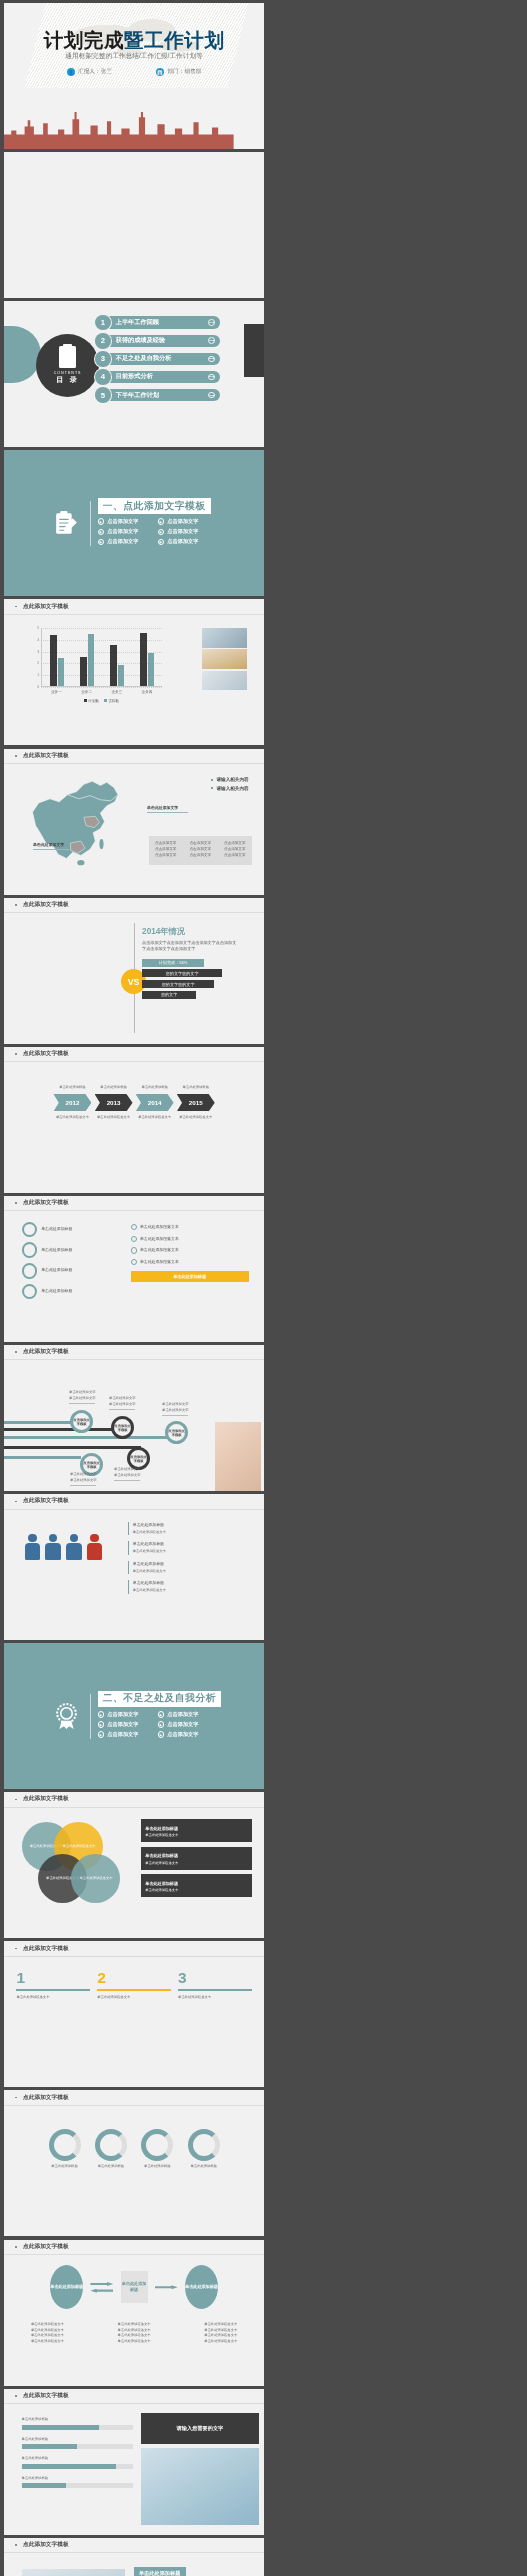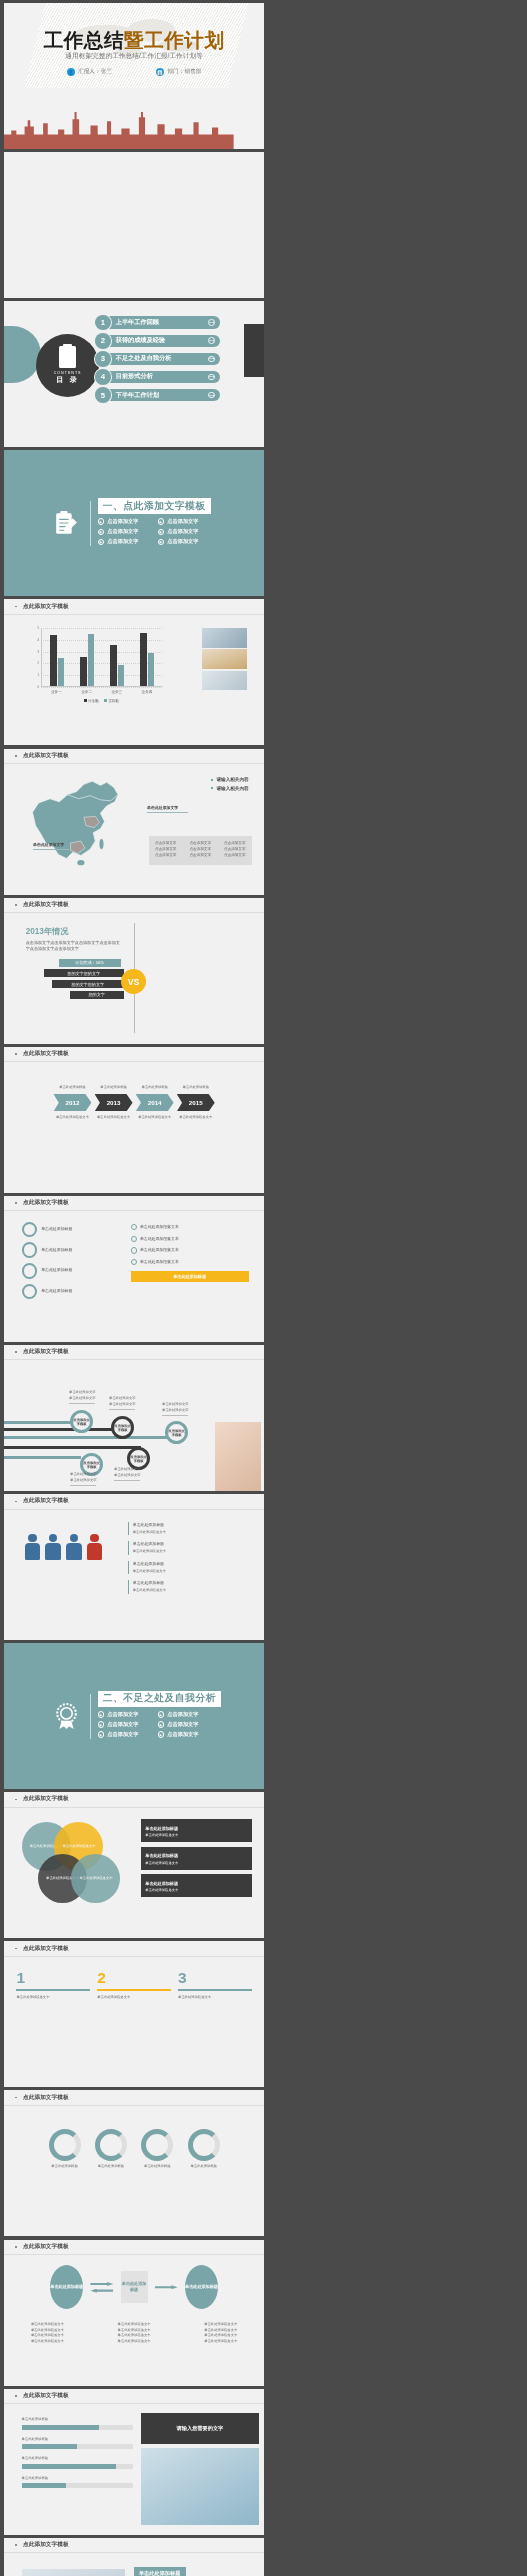--- a/index.html
+++ b/index.html
@@ -24,21 +24,21 @@
   .cover .worldmap {
     position:absolute; left:22%; top:6%; width:58%; height:42%;
     background:radial-gradient(ellipse at 30% 40%, #e6e4de 0 22%, transparent 23%),
                radial-gradient(ellipse at 60% 30%, #e6e4de 0 18%, transparent 19%),
                radial-gradient(ellipse at 78% 55%, #e3e1da 0 12%, transparent 13%),
                radial-gradient(ellipse at 45% 65%, #e6e4de 0 10%, transparent 11%);
     opacity:.8;
   }
   .cover h1 { position:absolute; top:24px; left:0; right:0; text-align:center;
     font-size:19.6px; font-weight:bold; letter-spacing:0.5px; color:#1d1d1d; white-space:nowrap; }
-  .cover h1 .accent { color:#a16207; }
+  .cover h1 .accent { color:#0c4a6e; }
   .cover .sub { position:absolute; top:49px; left:0; right:0; text-align:center;
     font-size:6.7px; color:#6d6d6d; }
   .cover .meta { position:absolute; top:65px; left:0; right:0;
     display:flex; justify-content:center; gap:44px; }
   .cover .meta .item { display:flex; align-items:center; gap:3.1px; font-size:5.7px; color:#7b7b7b; }
   .cover .meta .dot { width:8.2px; height:8.2px; border-radius:50%; background:#1d9bd1;
     display:flex; align-items:center; justify-content:center; color:#fff; font-size:4.6px; }
   .cover .skyline { position:absolute; bottom:0; left:0; right:0; height:38px; }
 
   
@@ -142,21 +142,21 @@
   .tiny2 { font-size:3.9px; color:#555; line-height:1.7; }
 </style>
 </head>
 <body>
 
 <div class="page">
 <div class="grid" id="grid">
       <div class="slide cover">
     <div class="stripes"></div>
     <div class="worldmap"></div>
-    <h1><span>工作总结</span><span class="accent">暨工作计划</span></h1>
+    <h1><span>计划完成</span><span class="accent">暨工作计划</span></h1>
     <div class="sub">通用框架完整的工作总结/工作汇报/工作计划等</div>
     <div class="meta">
       <div class="item">
         <span class="dot">👤</span>
         <span>汇报人：张三</span>
           </div>
       <div class="item">
         <span class="dot">👔</span>
         <span>部门：销售部</span>
           </div>
@@ -362,30 +362,30 @@
           </div>
         </div>
       </div>
       <div class="slide ">
         <div class="hdr">
     <span class="bullet"></span>
     <span class="t">点此添加文字模板</span>
         </div>
         <div class="body">
           <div class="vs">
-      <div class="col l">
-      <div class="y">2013年情况</div>
-      <div class="p">点击添加文字点击添加文字点击添加文字点击添加文字点击添加文字点击添加文字</div>
-      <div class="tag t0" style="width:62px;margin-left:33px">计划完成：56%</div>
-      <div class="tag t1" style="width:80px;margin-left:18px">您的文字您的文字</div>
-              <div class="tag t1" style="width:72px;margin-left:26px">您的文字您的文字</div>
-              <div class="tag t1" style="width:54px;margin-left:44px">您的文字</div>
-    </div>
       <div class="divider"></div>
       <div class="vsc">VS</div>
+      <div class="col r">
+      <div class="y">2014年情况</div>
+      <div class="p">点击添加文字点击添加文字点击添加文字点击添加文字点击添加文字点击添加文字</div>
+      <div class="tag t0" style="width:62px;margin-left:0">计划完成：56%</div>
+      <div class="tag t1" style="width:80px;margin-left:0">您的文字您的文字</div>
+              <div class="tag t1" style="width:72px;margin-left:0">您的文字您的文字</div>
+              <div class="tag t1" style="width:54px;margin-left:0">您的文字</div>
+    </div>
     </div>
         </div>
       </div>
       <div class="slide ">
         <div class="hdr">
     <span class="bullet"></span>
     <span class="t">点此添加文字模板</span>
         </div>
         <div class="body">
           <div style="position:absolute;left:0;right:0;top:23px;display:flex;justify-content:center;align-items:center;gap:2.1px">

